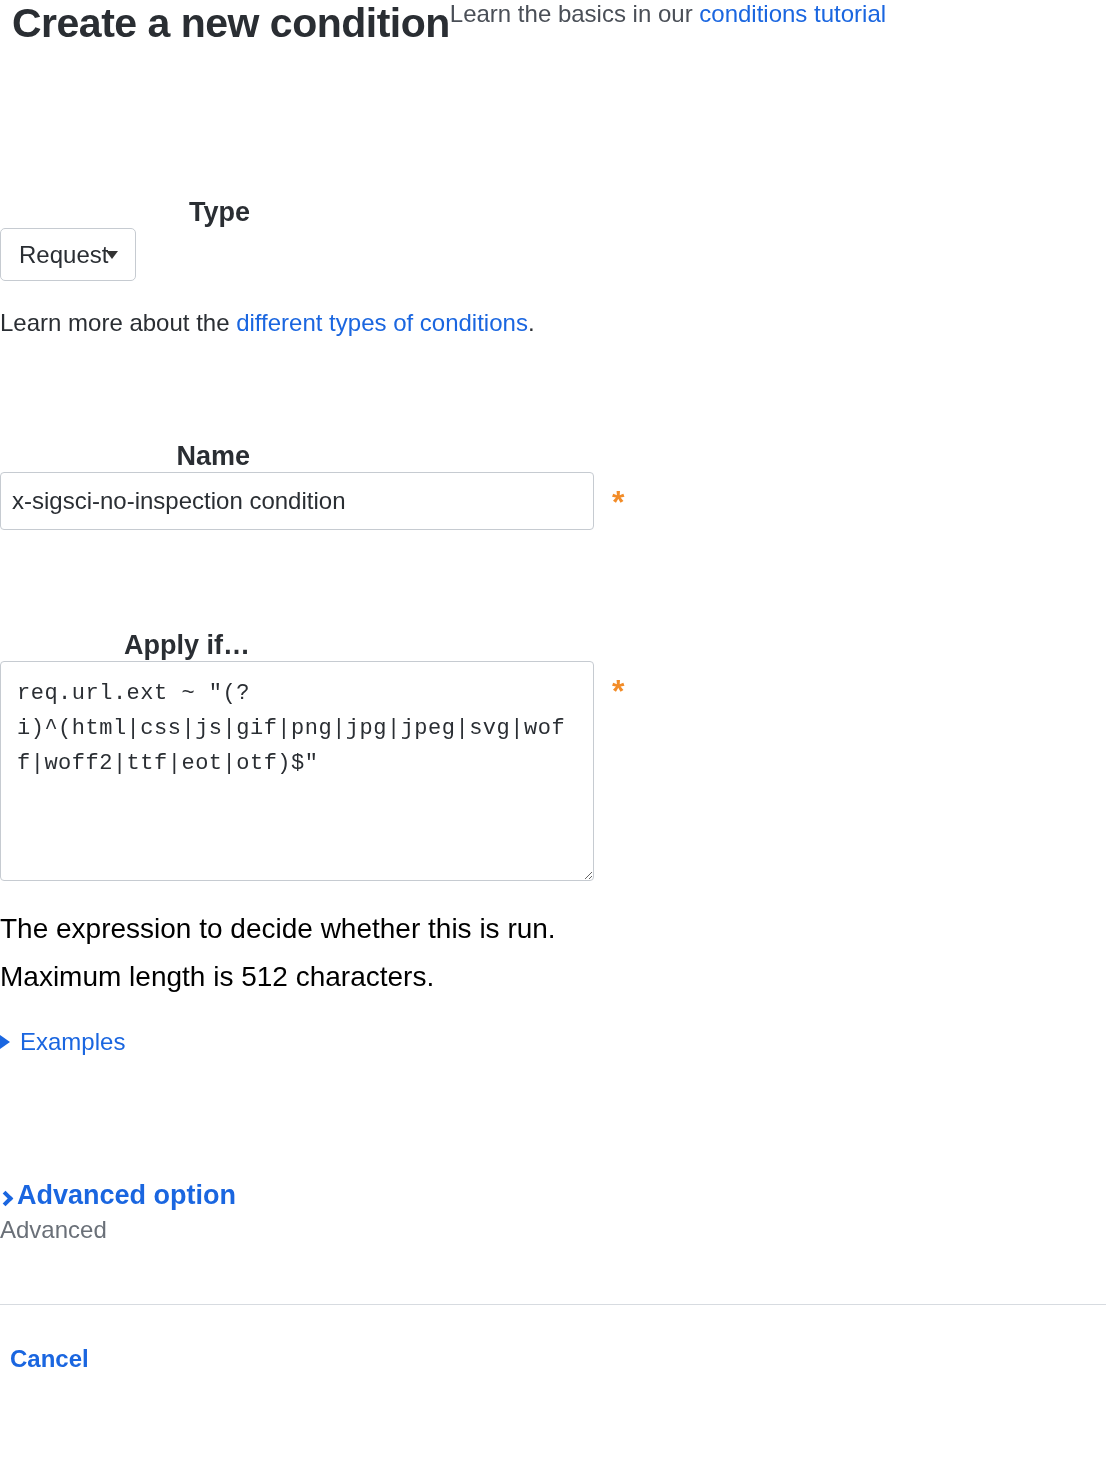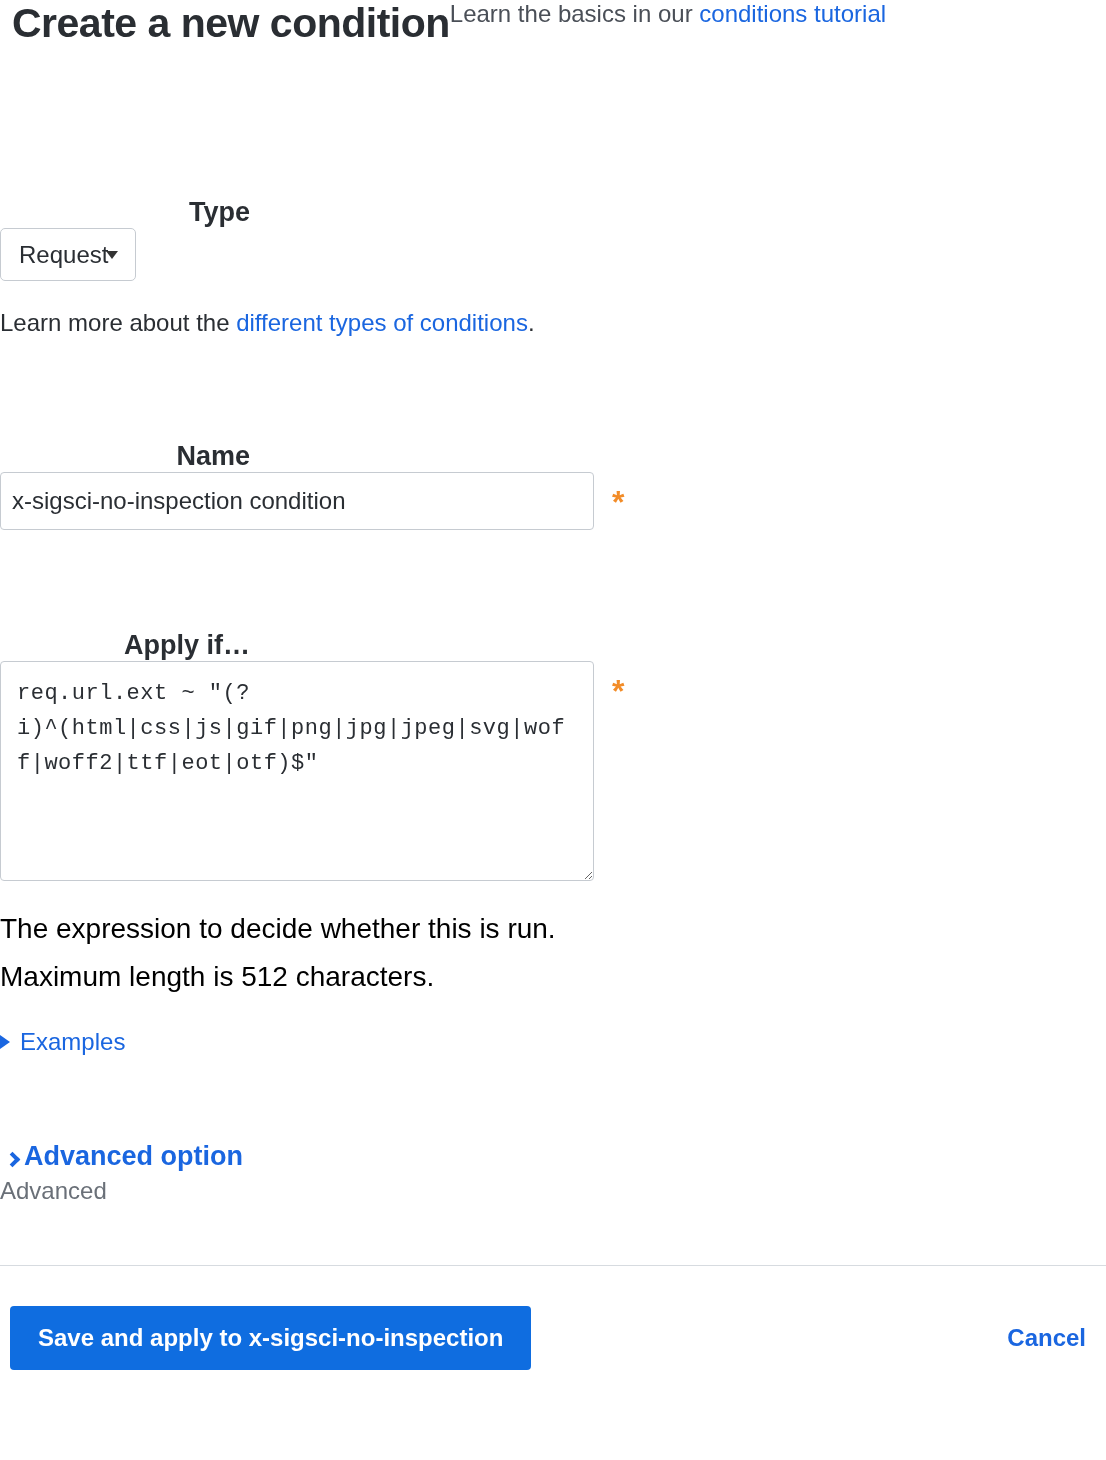--- a/index.html
+++ b/index.html
@@ -154,21 +154,21 @@
       height: 11px;
       border-top: 4px solid #1a66e0;
       border-right: 4px solid #1a66e0;
       transform: rotate(45deg);
       margin-right: 6px;
       margin-top: 4px;
     }
     .adv-label-col {
       width: 290px;
       flex-shrink: 0;
-      text-align: center;
+      text-align: left;
       padding-right: 40px;
     }
     .adv-link {
       color: #1a66e0;
       font-size: 27px;
       font-weight: 700;
       cursor: pointer;
       line-height: 1.5;
       display: inline-block;
     }
@@ -201,21 +201,21 @@
     .btn-cancel {
       background: none;
       border: none;
       color: #1a66e0;
       font-size: 24px;
       font-weight: 700;
       cursor: pointer;
     }
     .row-name { margin-bottom: 90px; }
     .row-type { margin-bottom: 90px; }
-    .row-applyif { margin-bottom: 80px; }
+    .row-applyif { margin-bottom: 119px; }
   </style>
 </head>
 <body>
 
 <div class="header">
   <h1 class="page-title">Create a new condition</h1>
   <span class="subtitle-text">
     <span>Learn the basics in our </span><a class="link">conditions tutorial</a>
   </span>
 </div>
@@ -275,15 +275,14 @@
     <div class="field-col">
       <span class="adv-value">Advanced</span>
     </div>
   </div>
 
 </div>
 
 <hr class="footer-divider">
 
 <div class="footer-bar">
-  <button class="btn-primary">Save and apply to x-sigsci-no-inspection</button>
   <button class="btn-cancel">Cancel</button>
 </div>
 
 </body></html>

